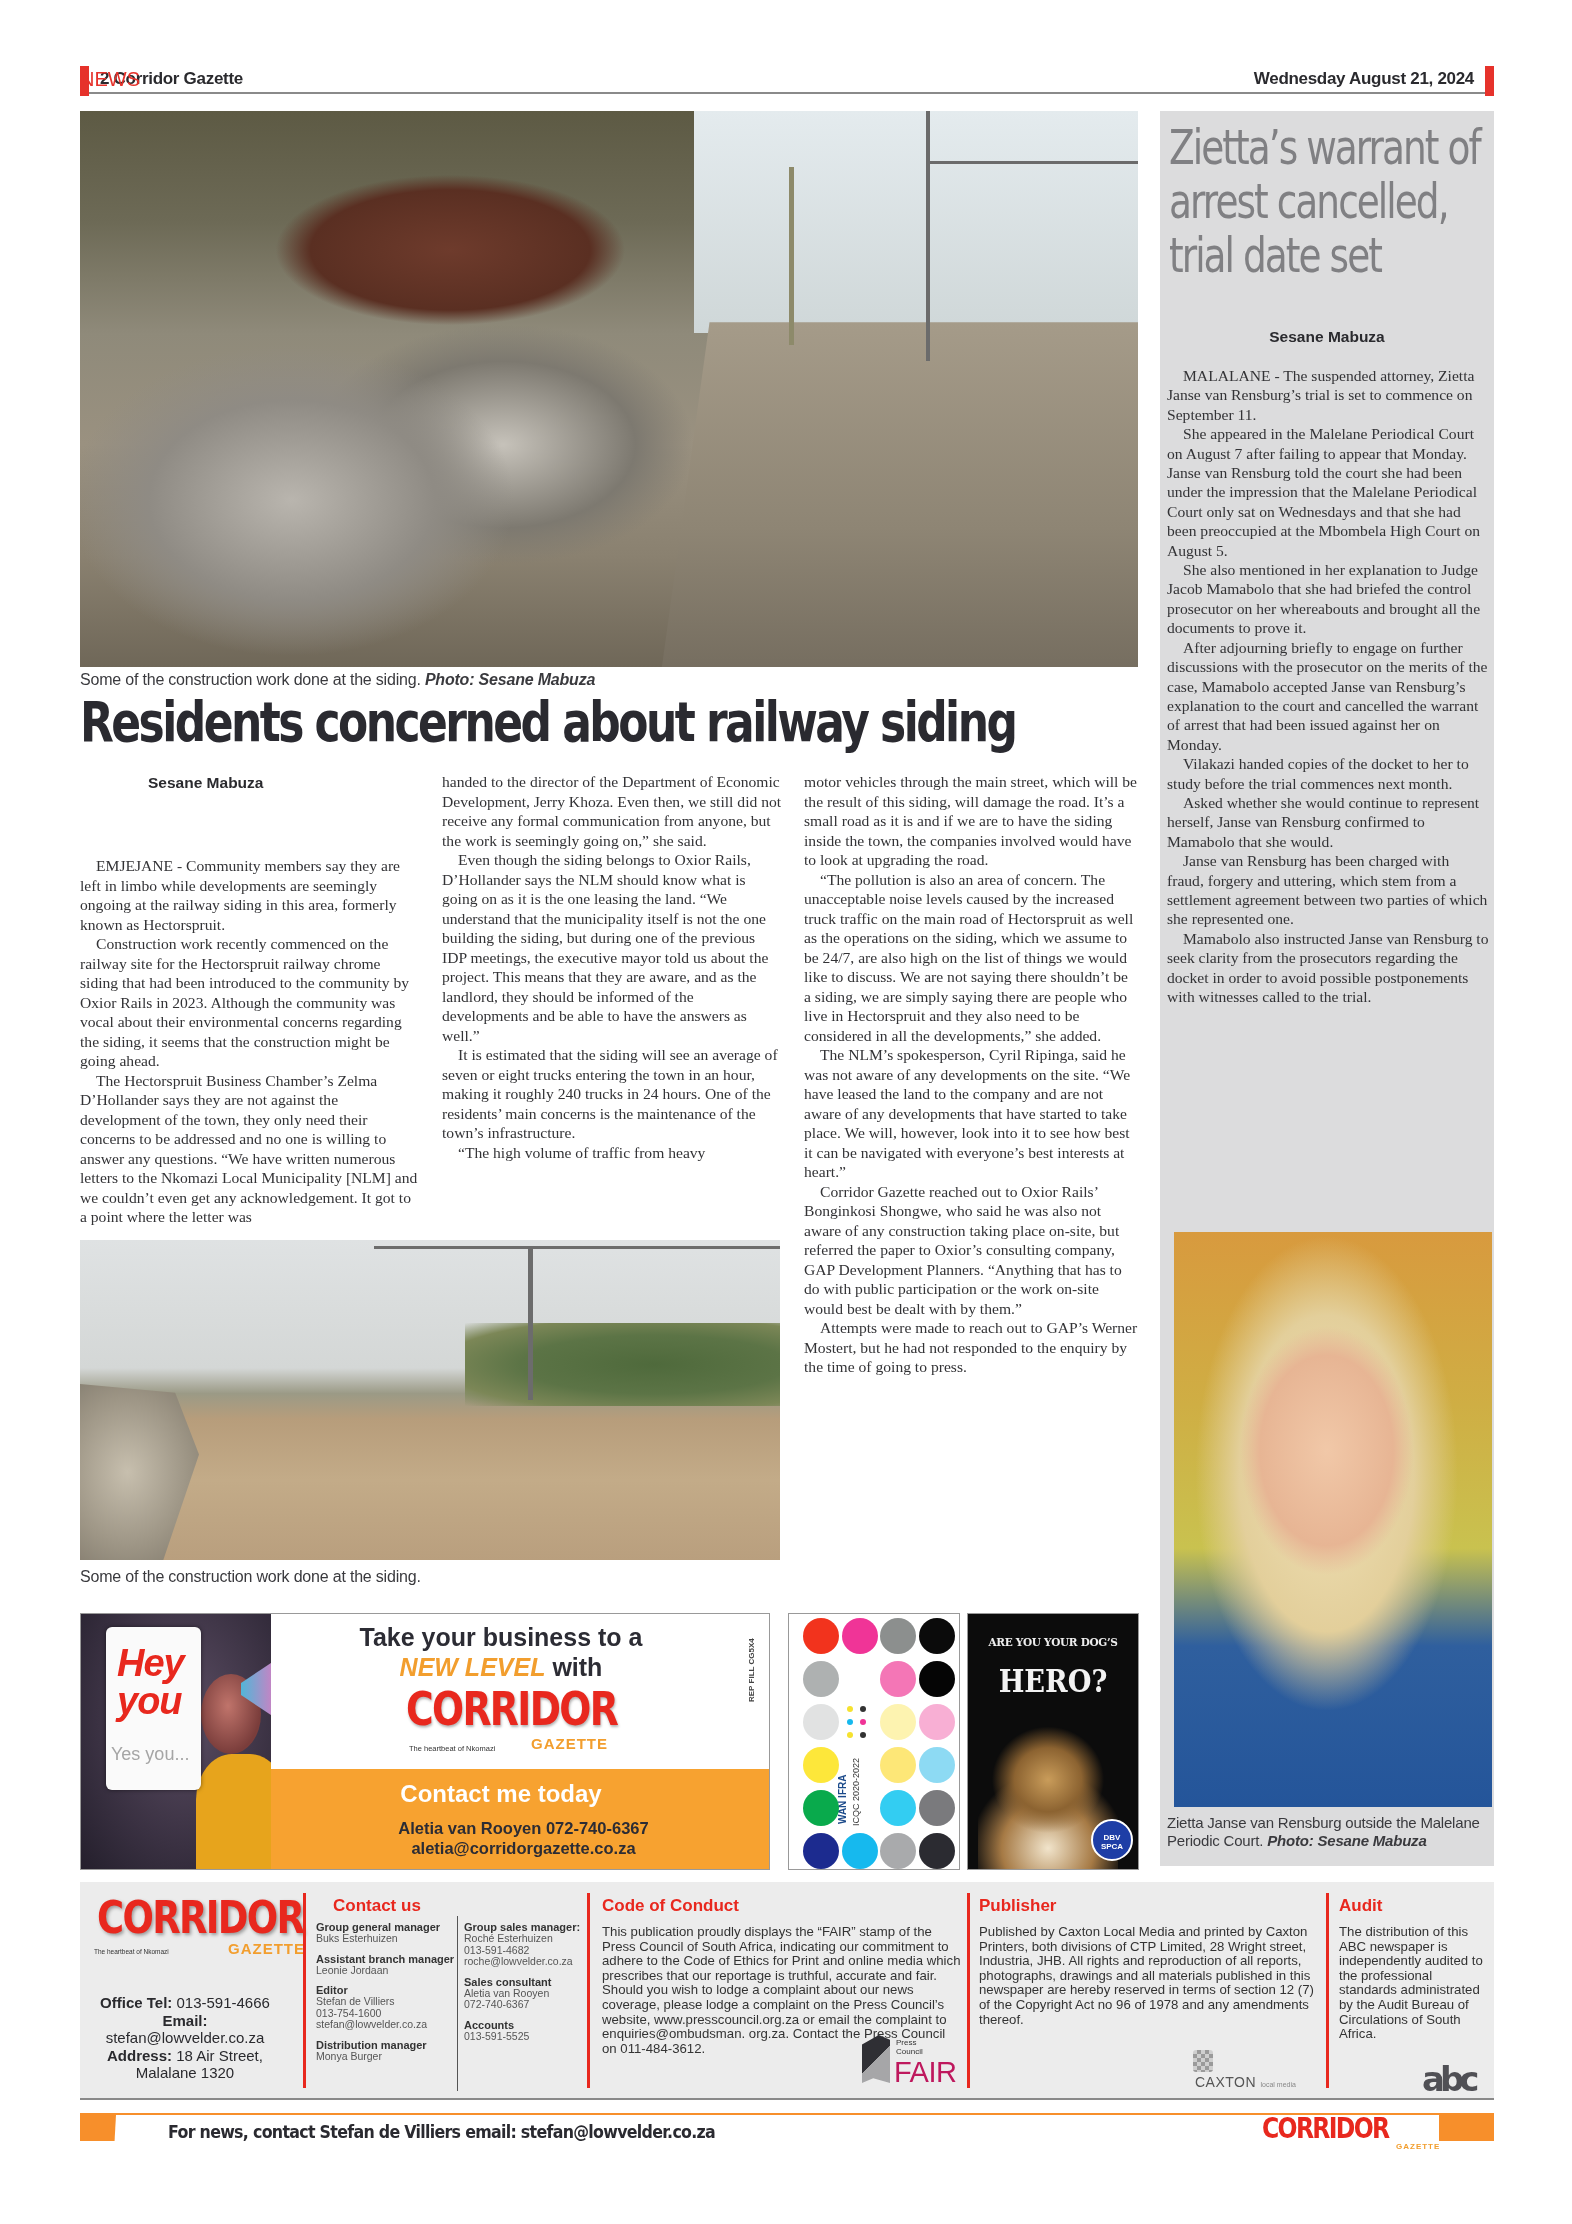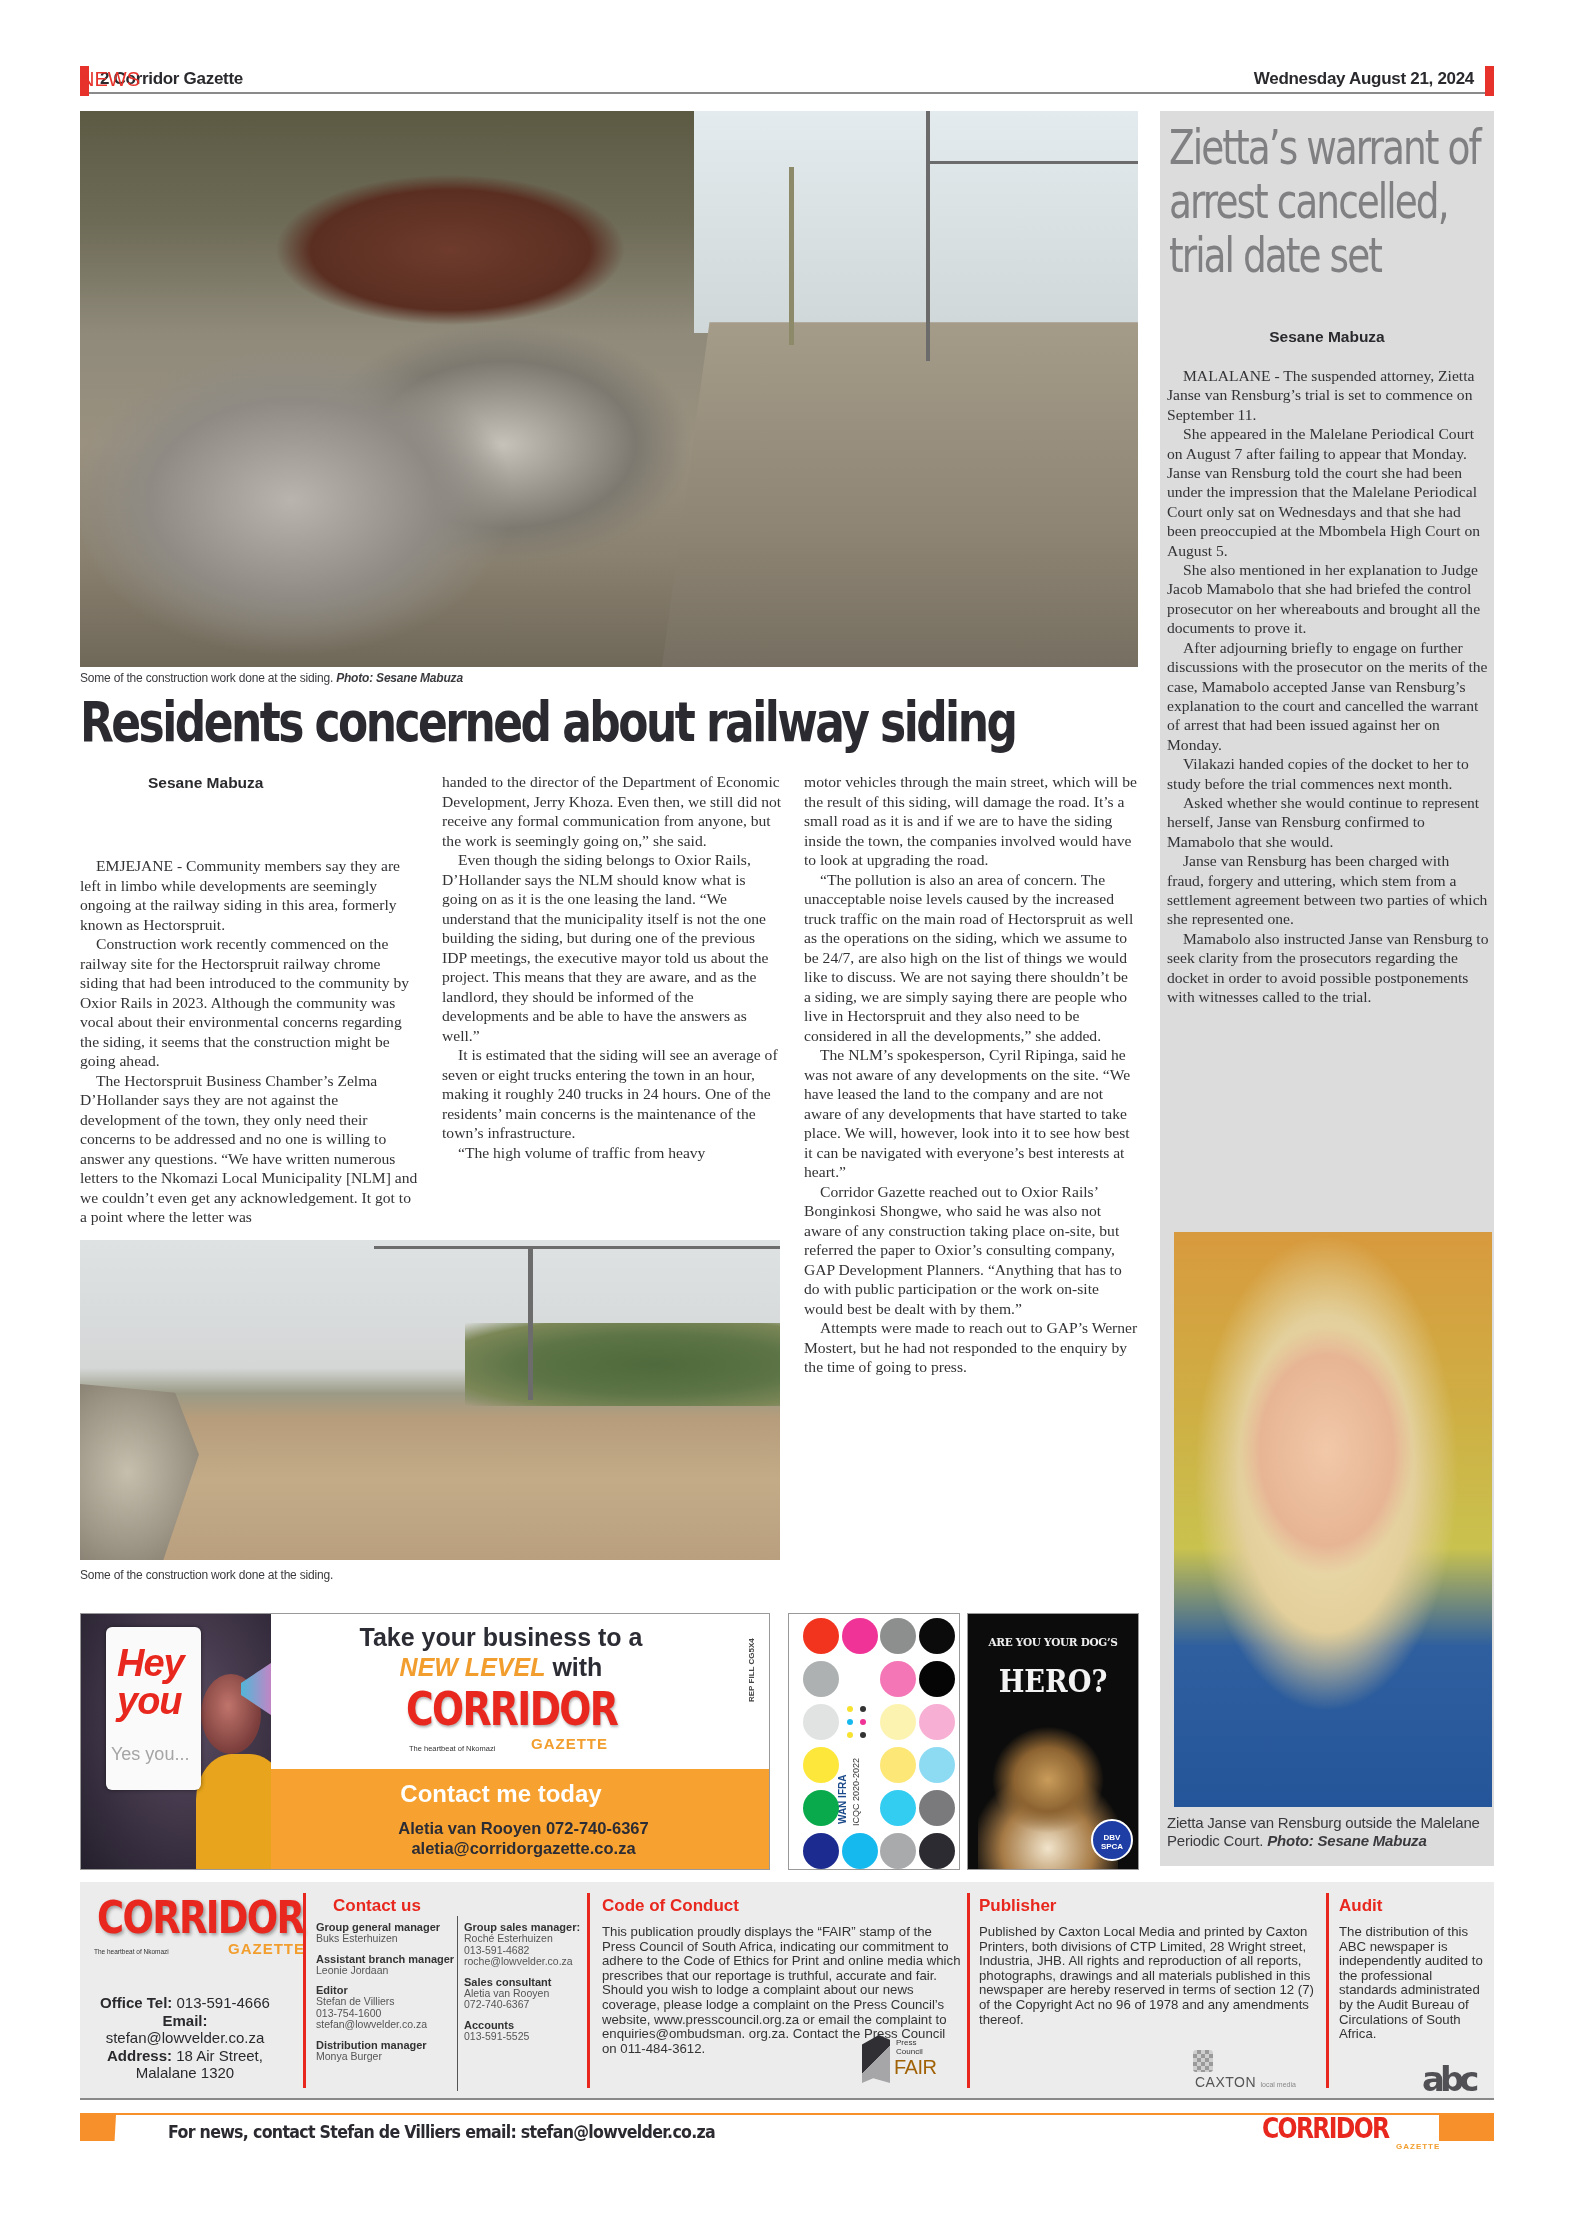--- a/index.html
+++ b/index.html
@@ -35,21 +35,21 @@
   .photo2 .wire { position: absolute; left: 42%; top: 2%; width: 58%; height: 3px; background: #6c6c6c; }
   .photo2 .mast { position: absolute; left: 64%; top: 2%; width: 5px; height: 48%; background: #6c6c6c; }
 
   .photo3 { left: 1174px; top: 1232px; width: 318px; height: 575px;
     background:
       radial-gradient(ellipse 38% 30% at 48% 38%, #f1c8a8 0%, #e7b594 55%, transparent 72%),
       radial-gradient(ellipse 55% 55% at 48% 42%, #efe0b6 0%, #e3cf9b 50%, transparent 75%),
       linear-gradient(180deg, #d89a3e 0%, #cfae44 30%, #c9c24f 55%, #2f5f9e 72%, #24559a 100%);
   }
 
-  .caption { position: absolute; font-size: 12px; color: #3a3a3e; letter-spacing: -0.2px; }
+  .caption { position: absolute; font-size: 16px; color: #3a3a3e; letter-spacing: -0.2px; }
   .caption b { font-style: italic; font-weight: bold; }
 
   
   .headline { position: absolute; left: 80px; top: 692px; width: 1060px; font-family: "DejaVu Sans", sans-serif; font-weight: bold; font-size: 55px; line-height: 60px; color: #2a2a30; letter-spacing: -3.2px; transform: scaleX(0.8); transform-origin: left top; white-space: nowrap; }
   .byline { position: absolute; font-size: 15.5px; font-weight: bold; color: #2a2a2e; }
   .col { position: absolute; font-family: "Liberation Serif", serif; font-size: 15.6px; line-height: 19.5px; color: #333336; }
   .col p { text-indent: 16px; }
 
   
   .sidebar { position: absolute; left: 1160px; top: 111px; width: 334px; height: 1755px; background: #dcdcdd; }
@@ -99,21 +99,21 @@
   .vsep-red { position: absolute; width: 3px; background: #e8281e; }
   .vsep-grey { position: absolute; width: 1px; background: #555; }
   .info-h { position: absolute; font-size: 17px; font-weight: bold; color: #e8281e; }
   .info-k { font-size: 11px; font-weight: bold; color: #333; line-height: 12px; }
   .info-v { font-size: 10.5px; color: #555; line-height: 11.5px; }
   .info-block { position: absolute; }
   .info-block .grp { margin-bottom: 8px; }
   .info-text { position: absolute; font-size: 13.2px; line-height: 14.6px; color: #333; }
   .fair-logo { position: absolute; left: 862px; top: 2035px; width: 28px; height: 48px; background: linear-gradient(135deg, #2f2f34 0%, #2f2f34 50%, #a6a6a8 50%, #a6a6a8 100%); clip-path: polygon(0 20%, 60% 0, 100% 10%, 100% 100%, 40% 90%, 0 100%); }
   .fair-small { position: absolute; left: 896px; top: 2038px; font-size: 8px; line-height: 9px; color: #333; }
-  .fair-big { position: absolute; left: 894px; top: 2056px; font-size: 20px; color: #a16207; letter-spacing: -0.5px; }
+  .fair-big { position: absolute; left: 894px; top: 2056px; font-size: 29px; color: #be185d; letter-spacing: -0.5px; }
   .caxton-mark { position: absolute; left: 1193px; top: 2050px; width: 20px; height: 22px; background: repeating-conic-gradient(#9a9a9a 0% 25%, #cfcfcf 0% 50%) 0 0 / 8px 8px; border-radius: 3px; }
   .caxton { position: absolute; left: 1195px; top: 2074px; font-size: 14px; color: #555; letter-spacing: 0.5px; }
   .caxton span { font-size: 7px; color: #888; letter-spacing: 0; }
   .abc { position: absolute; left: 1422px; top: 2062px; font-family: "DejaVu Sans", sans-serif; font-weight: bold; font-size: 34px; color: #505055; letter-spacing: -5px; line-height: 34px; }
 
   
   .bottombar { position: absolute; left: 80px; top: 2113px; width: 1414px; height: 28px; background: #f78f2b; }
   .bottombar .inner { position: absolute; left: 34px; top: 2px; width: 1325px; height: 36px; background: #fff; clip-path: polygon(2px 0, 100% 0, 100% 100%, 0 100%); }
   .bottombar .msg { position: absolute; left: 88px; top: 8px; font-family: "DejaVu Sans", sans-serif; font-weight: bold; font-size: 18px; color: #2a2a30; letter-spacing: -0.8px; transform: scaleX(0.88); transform-origin: left top; white-space: nowrap; }
 </style>

